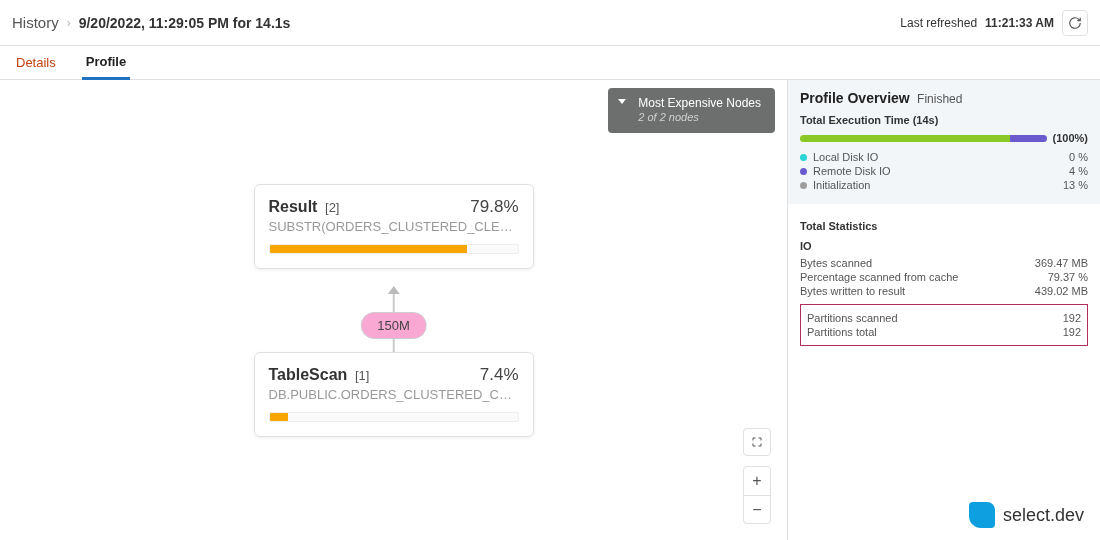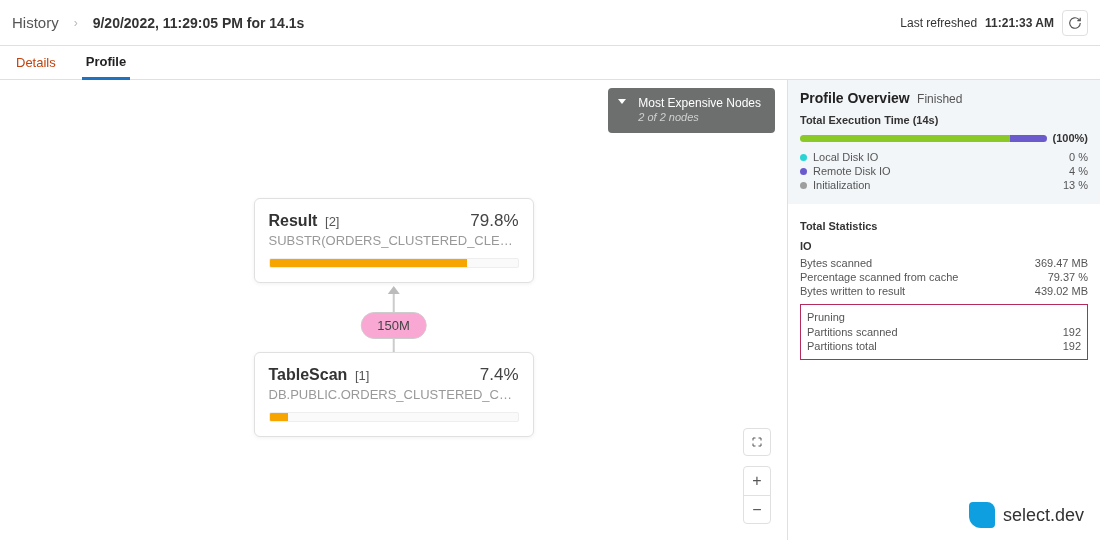--- a/index.html
+++ b/index.html
@@ -17,21 +17,21 @@
   --badge-bg:#6d6f6e;
   --panel-bg:#f3f6f9;
 }
 *{box-sizing:border-box;font-family:-apple-system,BlinkMacSystemFont,"Segoe UI",Helvetica,Arial,sans-serif;}
 body{margin:0;width:1100px;height:540px;background:#fff;color:var(--text);font-size:13px;}
 
 .header{
   height:46px;border-bottom:1px solid var(--border);display:flex;
   align-items:center;padding:0 12px;justify-content:space-between;
 }
-.header-left{display:flex;align-items:center;gap:15px;}
+.header-left{display:flex;align-items:center;gap:8px;}
 .history-link{color:#555;font-size:15px;}
 .chevron{color:#bbb;font-size:12px;}
 .timestamp{font-weight:600;color:#333;font-size:14px;}
 .header-right{display:flex;align-items:center;gap:8px;font-size:12px;color:#333;}
 .refresh-btn{width:26px;height:26px;border:1px solid var(--border);border-radius:4px;background:#fff;
   display:flex;align-items:center;justify-content:center;cursor:pointer;}
 
 .tabs{height:34px;border-bottom:1px solid var(--border);display:flex;align-items:center;padding:0 12px;gap:22px;}
 .tab{padding:8px 4px;color:#c2410c;cursor:pointer;font-size:13px;}
 .tab.active{color:#222;font-weight:600;border-bottom:3px solid var(--tab-active);margin-bottom:-1px;}
@@ -129,21 +129,21 @@
 
 <div class="main">
   <div class="canvas">
 
     <div class="badge-expensive">
       <span class="tri"></span>
       <div style="margin-left:16px">Most Expensive Nodes</div>
       <div class="sub" style="margin-left:16px">2 of 2 nodes</div>
     </div>
 
-    <div class="node" style="top:118px">
+    <div class="node" style="top:104px">
       <div class="row1">
         <span>
           <span class="name">Result</span>
           <span class="idx">[2]</span>
         </span>
         <span class="pct">79.8%</span>
       </div>
       <div class="detail">SUBSTR(ORDERS_CLUSTERED_CLERK_AU…</div>
       <div class="bar">
           <div class="fill" style="width:79.8%"></div>
@@ -233,21 +233,20 @@
             <span>Percentage scanned from cache</span>
             <span>79.37 %</span>
           </div>
           <div class="stat-row">
             <span>Bytes written to result</span>
             <span>439.02 MB</span>
           </div>
         </div>
 
       <div class="pruning-box">
-        <div style="font-size:11px;color:#555;margin-bottom:2px">Pruning</div>
         <div id="pruning-stats">
             <div class="stat-row">
               <span>Partitions scanned</span>
               <span>192</span>
             </div>
             <div class="stat-row">
               <span>Partitions total</span>
               <span>192</span>
             </div>
           </div>

